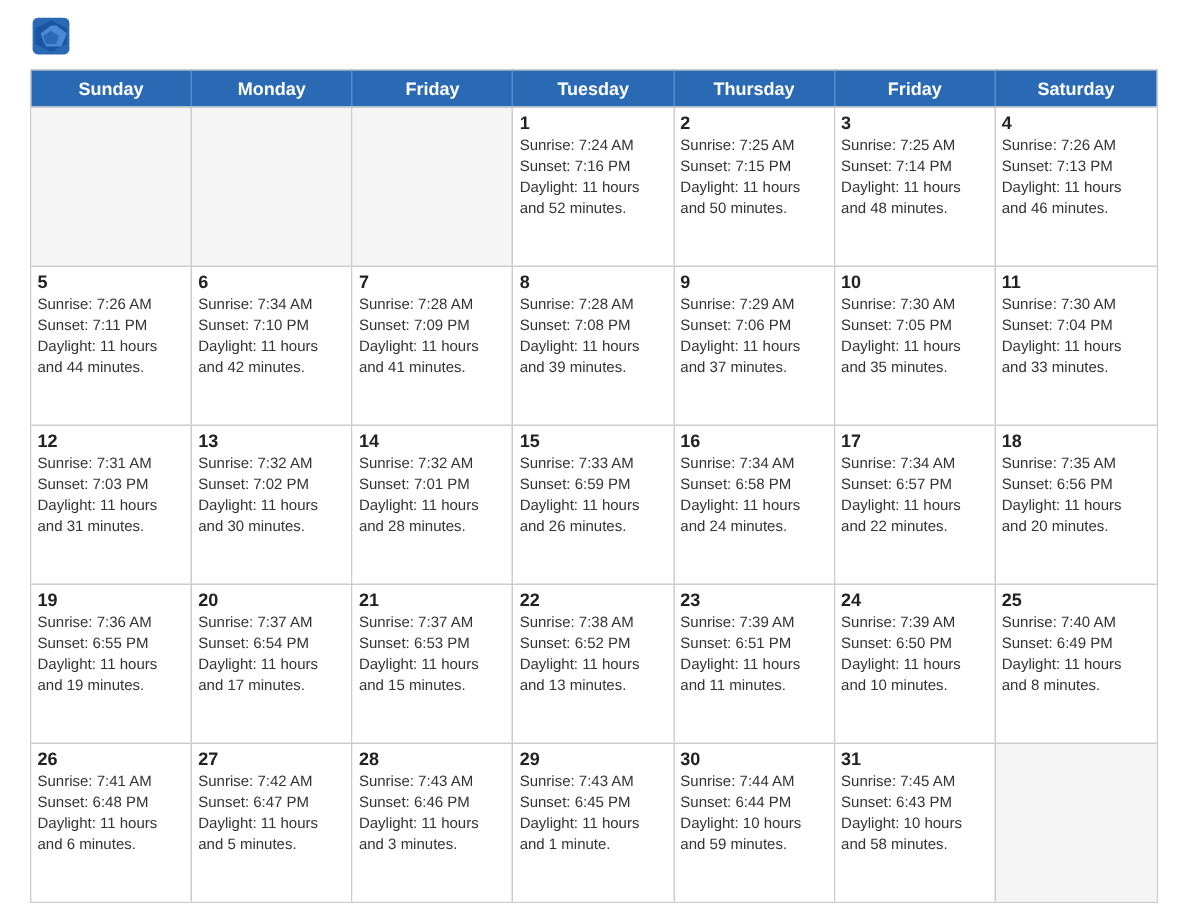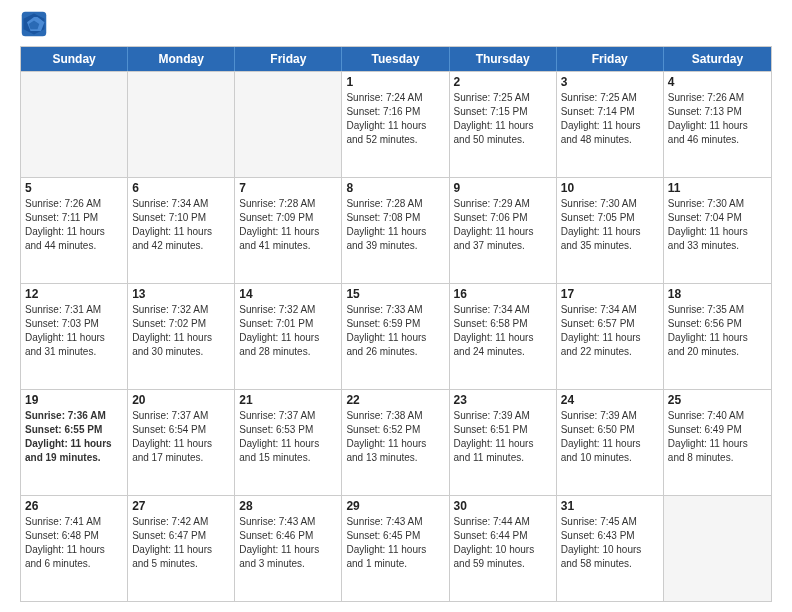--- a/index.html
+++ b/index.html
@@ -268,21 +268,21 @@
             <div class="day-num">18</div>
             <div class="cell-text" style="white-space: pre-line;">Sunrise: 7:35 AM
 Sunset: 6:56 PM
 Daylight: 11 hours
 and 20 minutes.</div>
           </div>
         </div>
         <div class="cal-row">
           <div class="cal-cell">
             <div class="day-num">19</div>
-            <div class="cell-text" style="white-space: pre-line; font-weight: bold;">Sunrise: 7:36 AM
+            <div class="cell-text" style="white-space: pre-line;">Sunrise: 7:36 AM
 Sunset: 6:55 PM
 Daylight: 11 hours
 and 19 minutes.</div>
           </div>
           <div class="cal-cell">
             <div class="day-num">20</div>
             <div class="cell-text" style="white-space: pre-line;">Sunrise: 7:37 AM
 Sunset: 6:54 PM
 Daylight: 11 hours
 and 17 minutes.</div>

